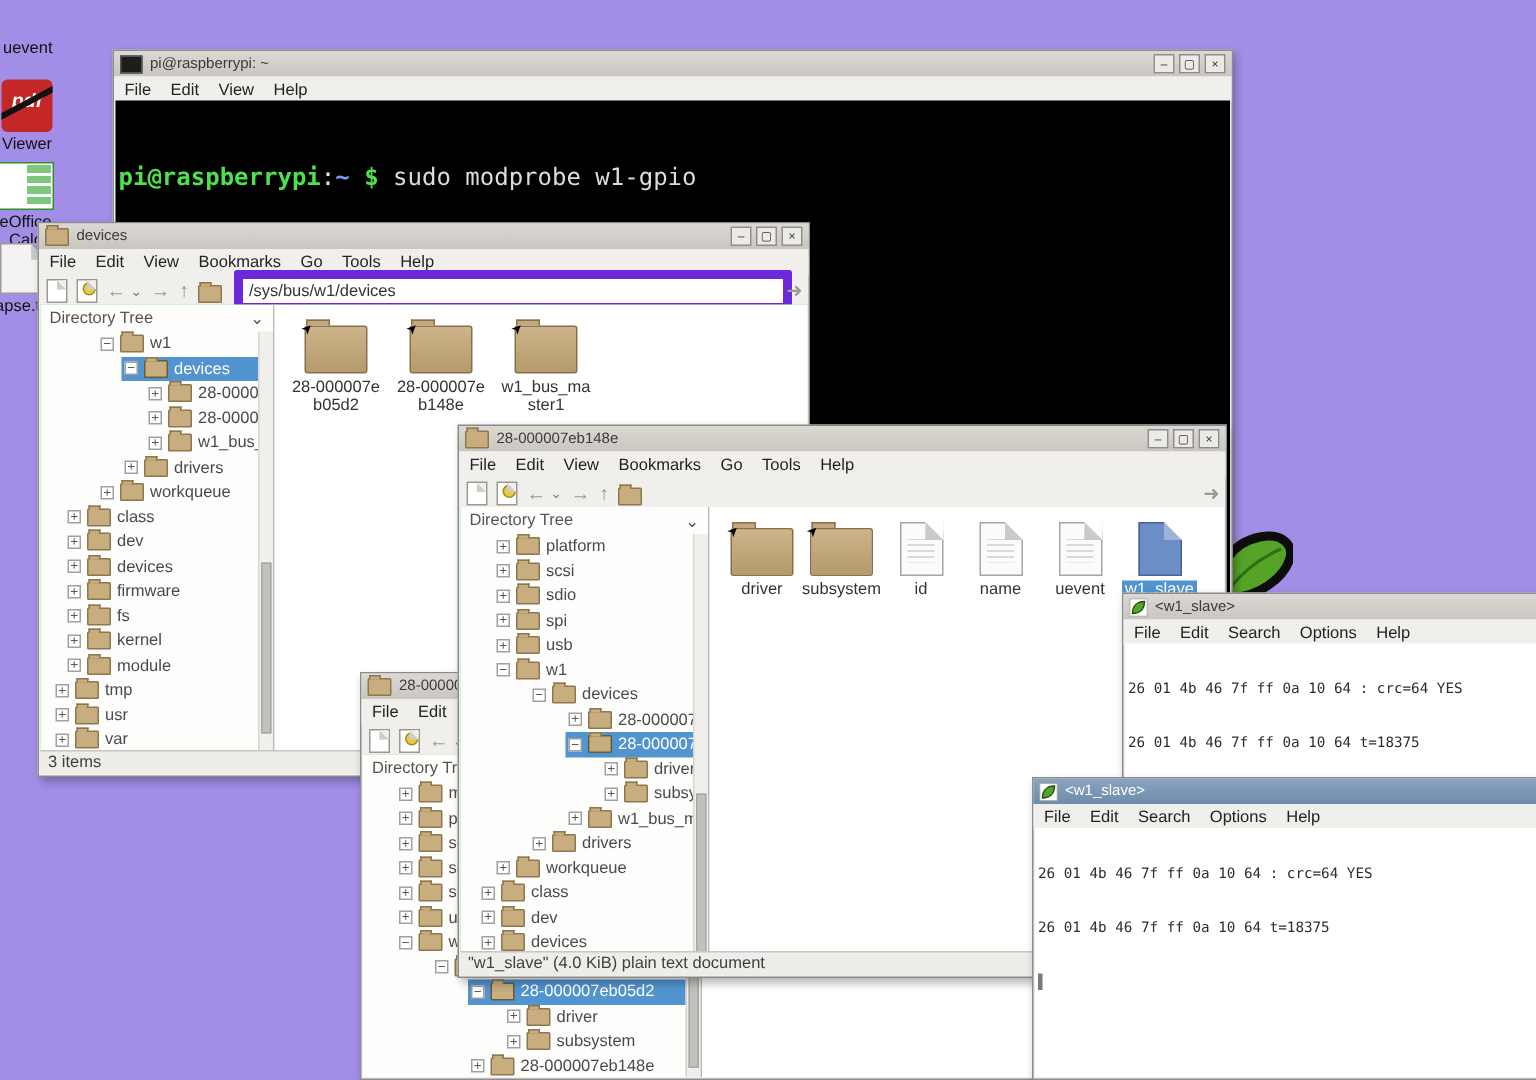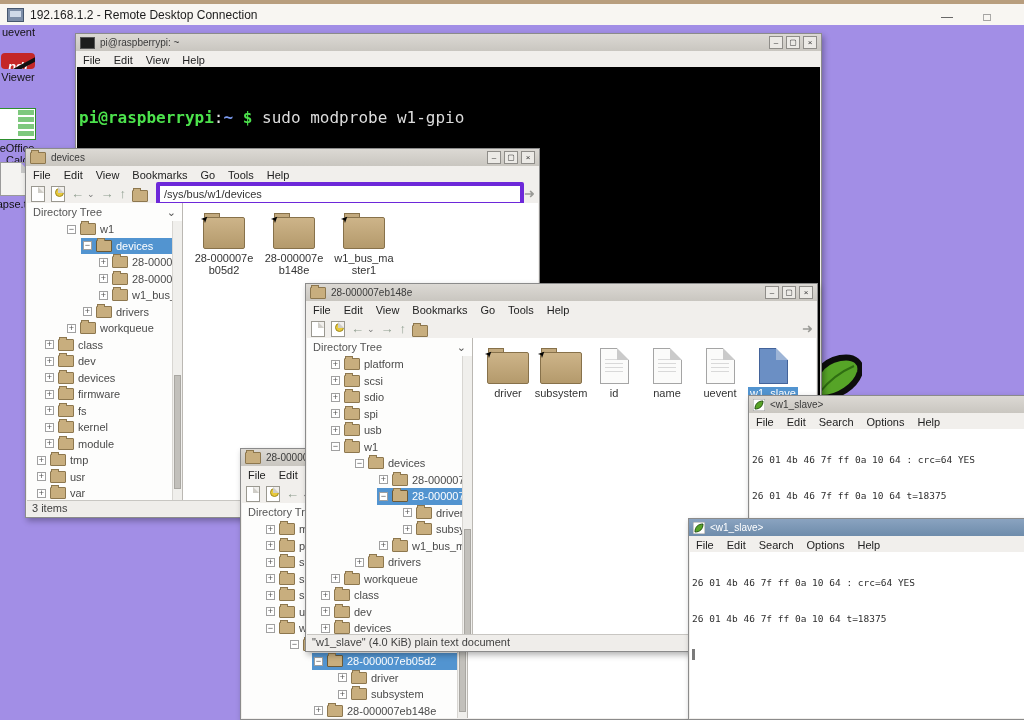--- a/index.html
+++ b/index.html
@@ -12,21 +12,21 @@
           border-top:4px solid #b89e7e;box-sizing:border-box;z-index:50;display:flex;align-items:center;}
   #rdpbar .title{font-size:12px;color:#1c1c1c;margin-left:6px;}
   .rdp-ico{width:15px;height:12px;margin-left:7px;background:#7d8ea8;border:1px solid #45566e;position:relative;}
   .rdp-ico:after{content:'';position:absolute;left:2px;top:2px;right:2px;bottom:4px;background:#cfd9e8;}
   .rdp-btn{width:22px;height:16px;text-align:center;font-size:12px;line-height:15px;color:#555;}
   #rdp-min{position:absolute;right:66px;top:6px;}
   #rdp-max{position:absolute;right:26px;top:6px;}
 
   
   .dicon{position:absolute;z-index:1;text-align:center;color:#111;font-size:11px;line-height:12px;}
-  .pdf-box{width:34px;height:16px;background:#c42727;border-radius:4px;color:#fff;
+  .pdf-box{width:34px;height:35px;background:#c42727;border-radius:4px;color:#fff;
            font-style:italic;font-weight:bold;font-size:13px;line-height:28px;position:relative;overflow:hidden;margin:0 auto 2px;}
   .pdf-box:after{content:'';position:absolute;left:-6px;top:12px;width:52px;height:4px;background:#111;transform:rotate(-28deg);}
   .calc-box{width:36px;height:30px;background:#fff;border:1px solid #2d8f2d;margin:0 auto 2px;position:relative;}
   .calc-box:after{content:'';position:absolute;right:1px;top:1px;width:16px;height:26px;
       background:repeating-linear-gradient(#7dc87d 0 5px,#fff 5px 7px);}
   .doc-box{width:30px;height:32px;background:#f4f3f1;border:1px solid #9a9a9a;margin:0 auto 2px;position:relative;}
   .doc-box:after{content:'';position:absolute;right:0;top:0;border:5px solid #a28ee6;border-left-color:#c9c9c9;border-bottom-color:#c9c9c9;}
 
   
   #leaf{position:absolute;left:810px;top:354px;z-index:1;}
@@ -48,21 +48,21 @@
                  padding:3px 2px;font-size:16px;line-height:19px;white-space:pre;}
   .t-host{color:#4ce24c;font-weight:bold;}
   .t-col{color:#e6e6e6;}
   .t-path{color:#7b9bf0;font-weight:bold;}
   .t-cmd{color:#dcdcdc;}
   .tcur{display:inline-block;width:9px;height:16px;border:1px solid #cfcfcf;vertical-align:-3px;margin-left:1px;}
   .term-ico{width:13px;height:10px;background:#1d1d1d;border:1px solid #555;position:relative;}
 
   
   .toolbar{display:flex;align-items:center;gap:6px;height:22px;padding:0 5px;position:relative;}
-  .pathbox{position:absolute;left:130px;height:16px;border:4px solid #6d28d9;border-radius:2px;
+  .pathbox{position:absolute;left:130px;height:16px;border:6px solid #6d28d9;border-radius:2px;
            background:#fff;font-size:11px;color:#333;padding:0 4px;font-family:"Liberation Sans",sans-serif;}
   .tb{flex:none;}
   .tb-page{width:12px;height:14px;background:#fff;border:1px solid #9a9890;position:relative;}
   .tb-page:after{content:'';position:absolute;right:0;top:0;border:3px solid #f1efec;border-left-color:#cfcdc7;border-bottom-color:#cfcdc7;}
   .mini-folder{width:14px;height:10px;background:#c8ae7e;border:1px solid #8d774e;border-radius:1px;position:relative;margin-top:3px;}
   .mini-folder:before{content:'';position:absolute;top:-3px;left:0;width:6px;height:2px;background:#c8ae7e;border:1px solid #8d774e;border-bottom:none;}
   .tb-open .dot{position:absolute;left:3px;top:1px;width:7px;height:7px;border-radius:50%;background:#e8c93c;border:1px solid #a08a20;}
   .tb-arrow{font-size:13px;color:#8f9e8f;line-height:20px;}
   .tb-chev{font-size:9px;color:#777;margin-left:-3px;}
   .fm-body{position:absolute;left:1px;right:1px;bottom:16px;background:#86efac;overflow:hidden;}
@@ -109,26 +109,20 @@
   #win-05d2{left:240px;top:448px;width:455px;height:272px;z-index:4;}
   #win-148e{left:305px;top:283px;width:513px;height:369px;z-index:5;}
   #editor1{left:748px;top:395px;width:285px;height:128px;z-index:6;}
   #editor2{left:688px;top:518px;width:340px;height:202px;z-index:7;}
 </style>
 </head>
 <body>
 
 <div id="screen">
 
-  <div id="rdpbar">
-    <span class="rdp-ico"></span>
-    <span class="title">192.168.1.2 - Remote Desktop Connection</span>
-    <span id="rdp-min" class="rdp-btn">—</span>
-    <span id="rdp-max" class="rdp-btn">□</span>
-  </div>
 
   <div class="dicon" style="left:2px;top:26px;">
     <span>uevent</span>
   </div>
   <div class="dicon" style="left:-4px;top:53px;width:44px;">
     <div class="pdf-box">pdf</div>
     <div>Viewer</div>
   </div>
   <div class="dicon" style="left:-6px;top:108px;width:46px;">
     <div class="calc-box"></div>

